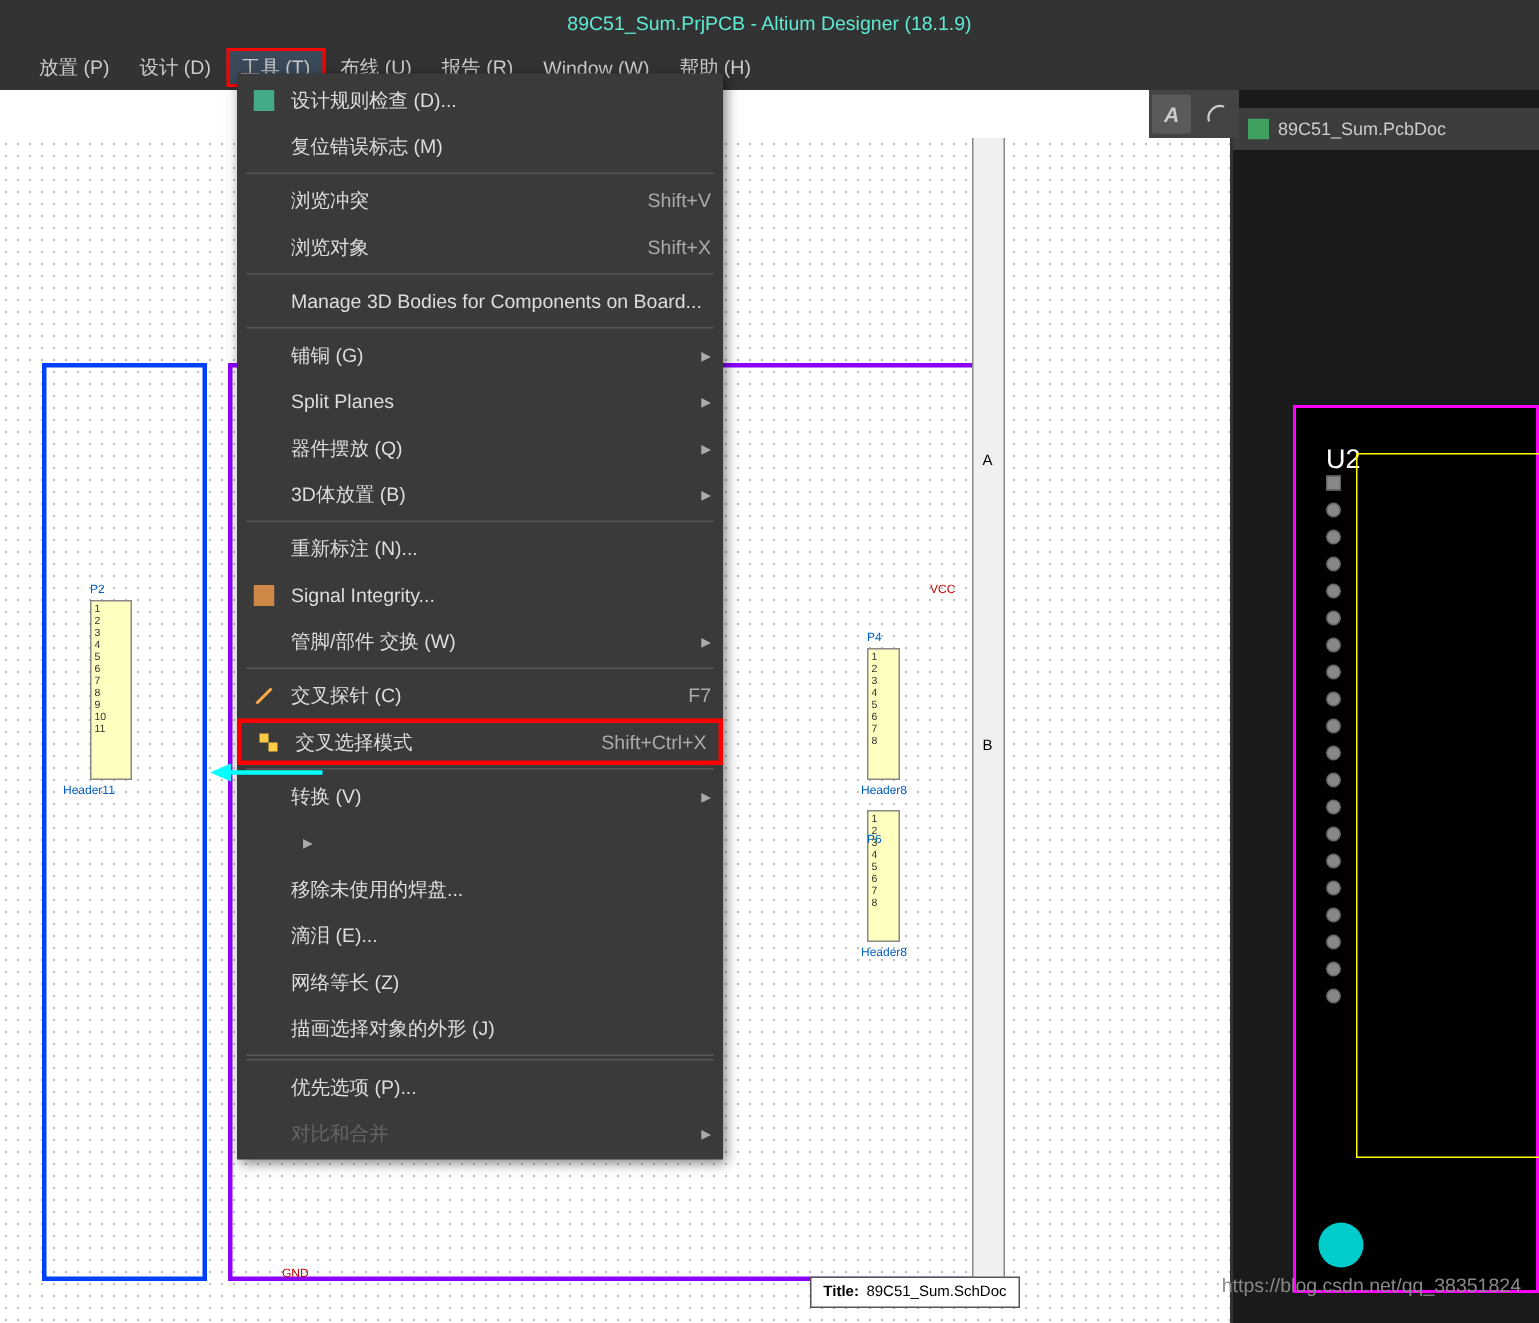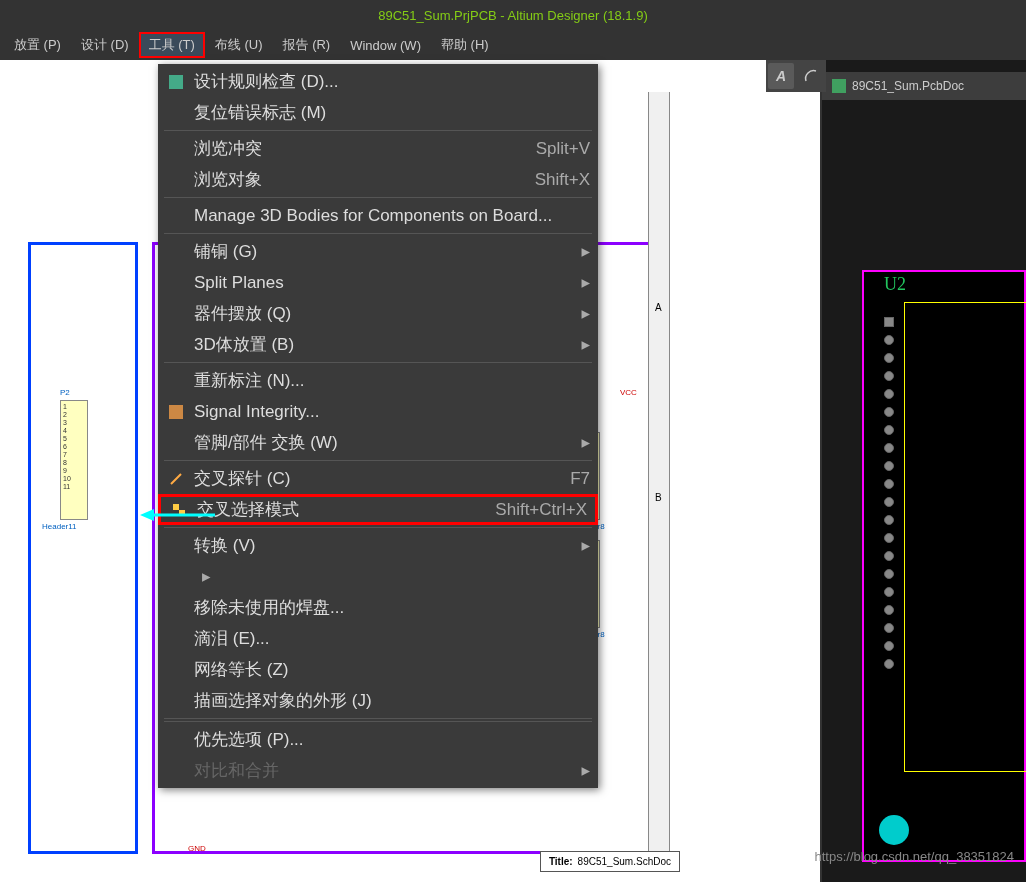--- a/index.html
+++ b/index.html
@@ -1,50 +1,50 @@
 <!DOCTYPE html>
 <html><head>
 <meta charset="utf-8">
 <style>
 * { margin: 0; padding: 0; box-sizing: border-box; font-family: "Segoe UI", Tahoma, sans-serif; }
 body { width: 1026px; height: 882px; background: #2a2a2a; overflow: hidden; position: relative; }
-.titlebar { height: 30px; background: #333; color: #84cc16; display: flex; align-items: center; justify-content: center; font-size: 13px; }
-.menubar { height: 30px; background: #333; display: flex; align-items: center; padding: 0 4px; }
+.titlebar { height: 30px; background: #333; color: #5eead4; display: flex; align-items: center; justify-content: center; font-size: 13px; }
+.menubar { height: 30px; background: #333; display: flex; align-items: center; padding: 0 16px; }
 .menu-item { color: #ccc; font-size: 13px; padding: 4px 10px; cursor: pointer; }
 .menu-item.active { background: #3a4a5a; border: 2px solid #f00; padding: 2px 8px; }
 .tabbar { height: 30px; background: #2a2a2a; display: flex; align-items: center; border-bottom: 1px solid #1a1a1a; }
 .tab { height: 28px; display: flex; align-items: center; padding: 0 12px; color: #ccc; font-size: 12px; }
 .tab.active { background: #3d3d3d; }
 .tab-close { margin-right: 6px; color: #999; }
 .tab-icon { width: 14px; height: 14px; margin-right: 6px; }
 .workspace { position: absolute; top: 60px; left: 0; right: 0; bottom: 0; display: flex; }
 .sch-area { width: 820px; height: 100%; background: #fff; position: relative; overflow: hidden; }
 .pcb-area { flex: 1; height: 100%; background: #1a1a1a; position: relative; overflow: hidden; border-left: 2px solid #333; }
 .pcb-tab { position: absolute; top: 12px; left: 0; right: 0; height: 28px; background: #3d3d3d; display: flex; align-items: center; padding: 0 10px; color: #ccc; font-size: 12px; }
-.dropdown { position: absolute; top: 64px; left: 158px; width: 440px; background: #3a3a3a; color: #ddd; font-size: 17px; box-shadow: 2px 2px 8px rgba(0,0,0,0.5); z-index: 100; padding: 2px 0; }
+.dropdown { position: absolute; top: 49px; left: 158px; width: 324px; background: #3a3a3a; color: #ddd; font-size: 13px; box-shadow: 2px 2px 8px rgba(0,0,0,0.5); z-index: 100; padding: 2px 0; }
 .dd-item { display: flex; align-items: center; height: 31px; padding: 0 8px; cursor: pointer; }
 .dd-icon { width: 20px; height: 20px; margin-right: 8px; display: flex; align-items: center; justify-content: center; }
 .dd-label { flex: 1; }
 .dd-shortcut { color: #aaa; margin-left: 20px; }
 .dd-arrow { color: #aaa; margin-left: 8px; }
 .dd-sep { height: 1px; background: #555; margin: 2px 6px; }
 .dd-disabled { color: #666; justify-content: flex-end; }
 .dd-highlight { border: 3px solid #f00; }
 .toolbar { position: absolute; top: 60px; right: 200px; height: 32px; display: flex; align-items: center; gap: 4px; padding: 2px; background: #444; z-index: 50; }
 .tb-item { width: 26px; height: 26px; display: flex; align-items: center; justify-content: center; color: #ccc; font-size: 14px; }
 .tb-item.active { background: #5a5a5a; border-radius: 2px; }
 .sch-canvas { position: absolute; top: 32px; left: 0; right: 0; bottom: 0; background: #fff; background-image: radial-gradient(circle, #bbb 0.5px, transparent 0.5px); background-size: 8px 8px; }
 .sch-purplebox { position: absolute; border: 3px solid #8c00ff; }
 .sch-bluebox { position: absolute; border: 3px solid #0040ff; }
 .sch-comp { position: absolute; background: #ffffc0; border: 1px solid #888; font-size: 7px; color: #333; padding: 2px; line-height: 8px; }
 .sch-comp-label { position: absolute; font-size: 8px; color: #0060c0; }
 .sch-ruler { position: absolute; background: #f0f0f0; }
 .sch-title { position: absolute; bottom: 10px; right: 140px; font-size: 10px; font-family: serif; border: 1px solid #555; padding: 4px 8px; background: #fff; }
 .pcb-board { position: absolute; top: 210px; left: 40px; right: 0; bottom: 20px; border: 2px solid #f0f; background: #000; }
-.pcb-u2 { position: absolute; top: 2px; left: 20px; color: #22c55e; font-size: 18px; font-family: Liberation Serif, serif; }
+.pcb-u2 { position: absolute; top: 24px; left: 20px; color: #ffffff; font-size: 18px; font-family: Liberation Sans, sans-serif; }
 .pcb-outline { position: absolute; top: 30px; left: 40px; width: 130px; height: 470px; border: 1px solid #ff0; }
 .pcb-circle { position: absolute; left: 15px; bottom: 15px; width: 30px; height: 30px; border-radius: 50%; background: #0cc; }
 .pcb-pads { position: absolute; top: 45px; left: 20px; display: flex; flex-direction: column; gap: 8px; }
 .pcb-pad { width: 10px; height: 10px; border-radius: 50%; background: #888; border: 1px solid #666; }
 .gnd-label { position: absolute; color: #c00; font-size: 8px; }
 .vcc-label { position: absolute; color: #c00; font-size: 8px; }
 .watermark { position: absolute; bottom: 18px; right: 12px; color: #888; font-size: 13px; z-index: 200; }
 .cyan-arrow { position: absolute; z-index: 110; }
 </style>
 </head>
@@ -155,21 +155,21 @@
       <span class="dd-label">设计规则检查 (D)...</span>
     </div>
   <div class="dd-item">
       <span class="dd-icon"></span>
       <span class="dd-label">复位错误标志 (M)</span>
     </div>
   <div class="dd-sep"></div>
   <div class="dd-item">
       <span class="dd-icon"></span>
       <span class="dd-label">浏览冲突</span>
-      <span class="dd-shortcut">Split+V</span>
+      <span class="dd-shortcut">Shift+V</span>
     </div>
   <div class="dd-item">
       <span class="dd-icon"></span>
       <span class="dd-label">浏览对象</span>
       <span class="dd-shortcut">Shift+X</span>
     </div>
   <div class="dd-sep"></div>
   <div class="dd-item">
       <span class="dd-icon"></span>
       <span class="dd-label">Manage 3D Bodies for Components on Board...</span>

